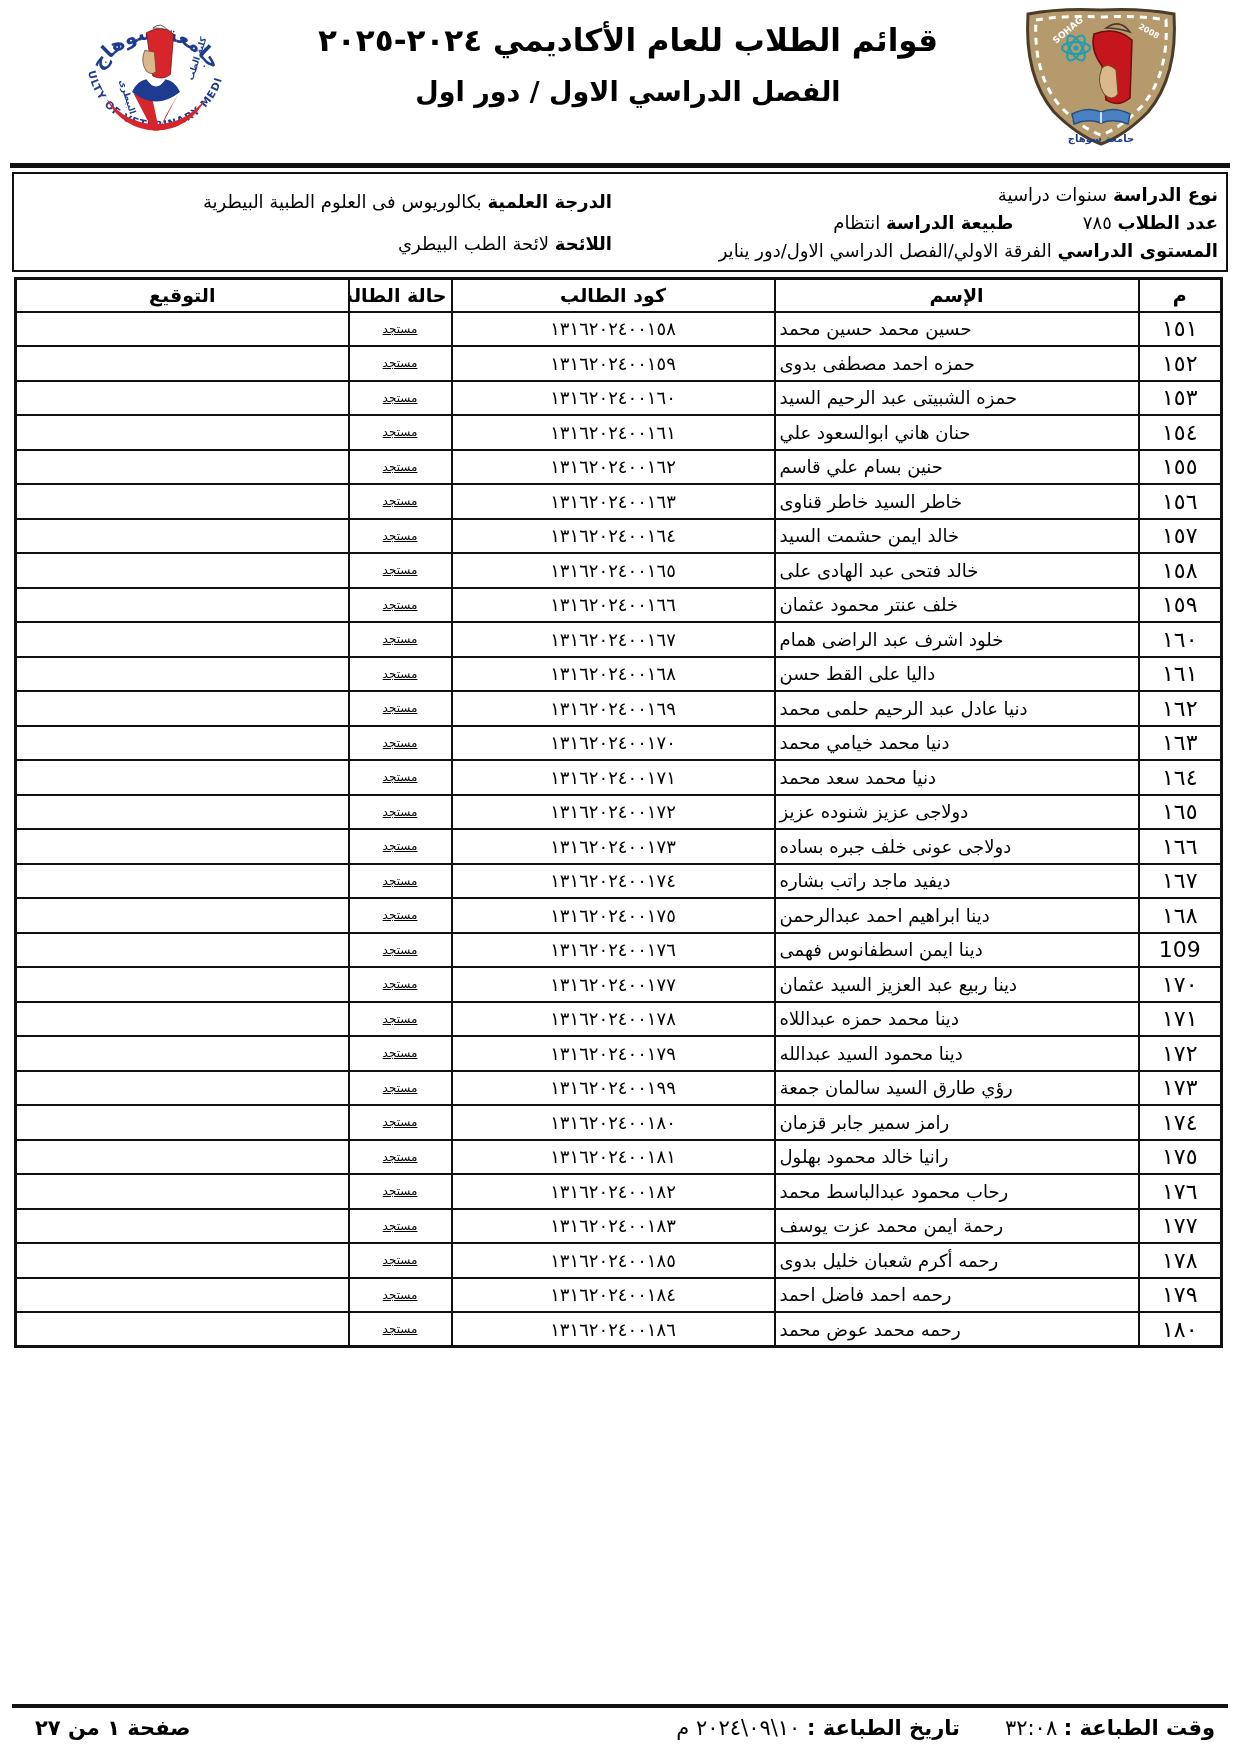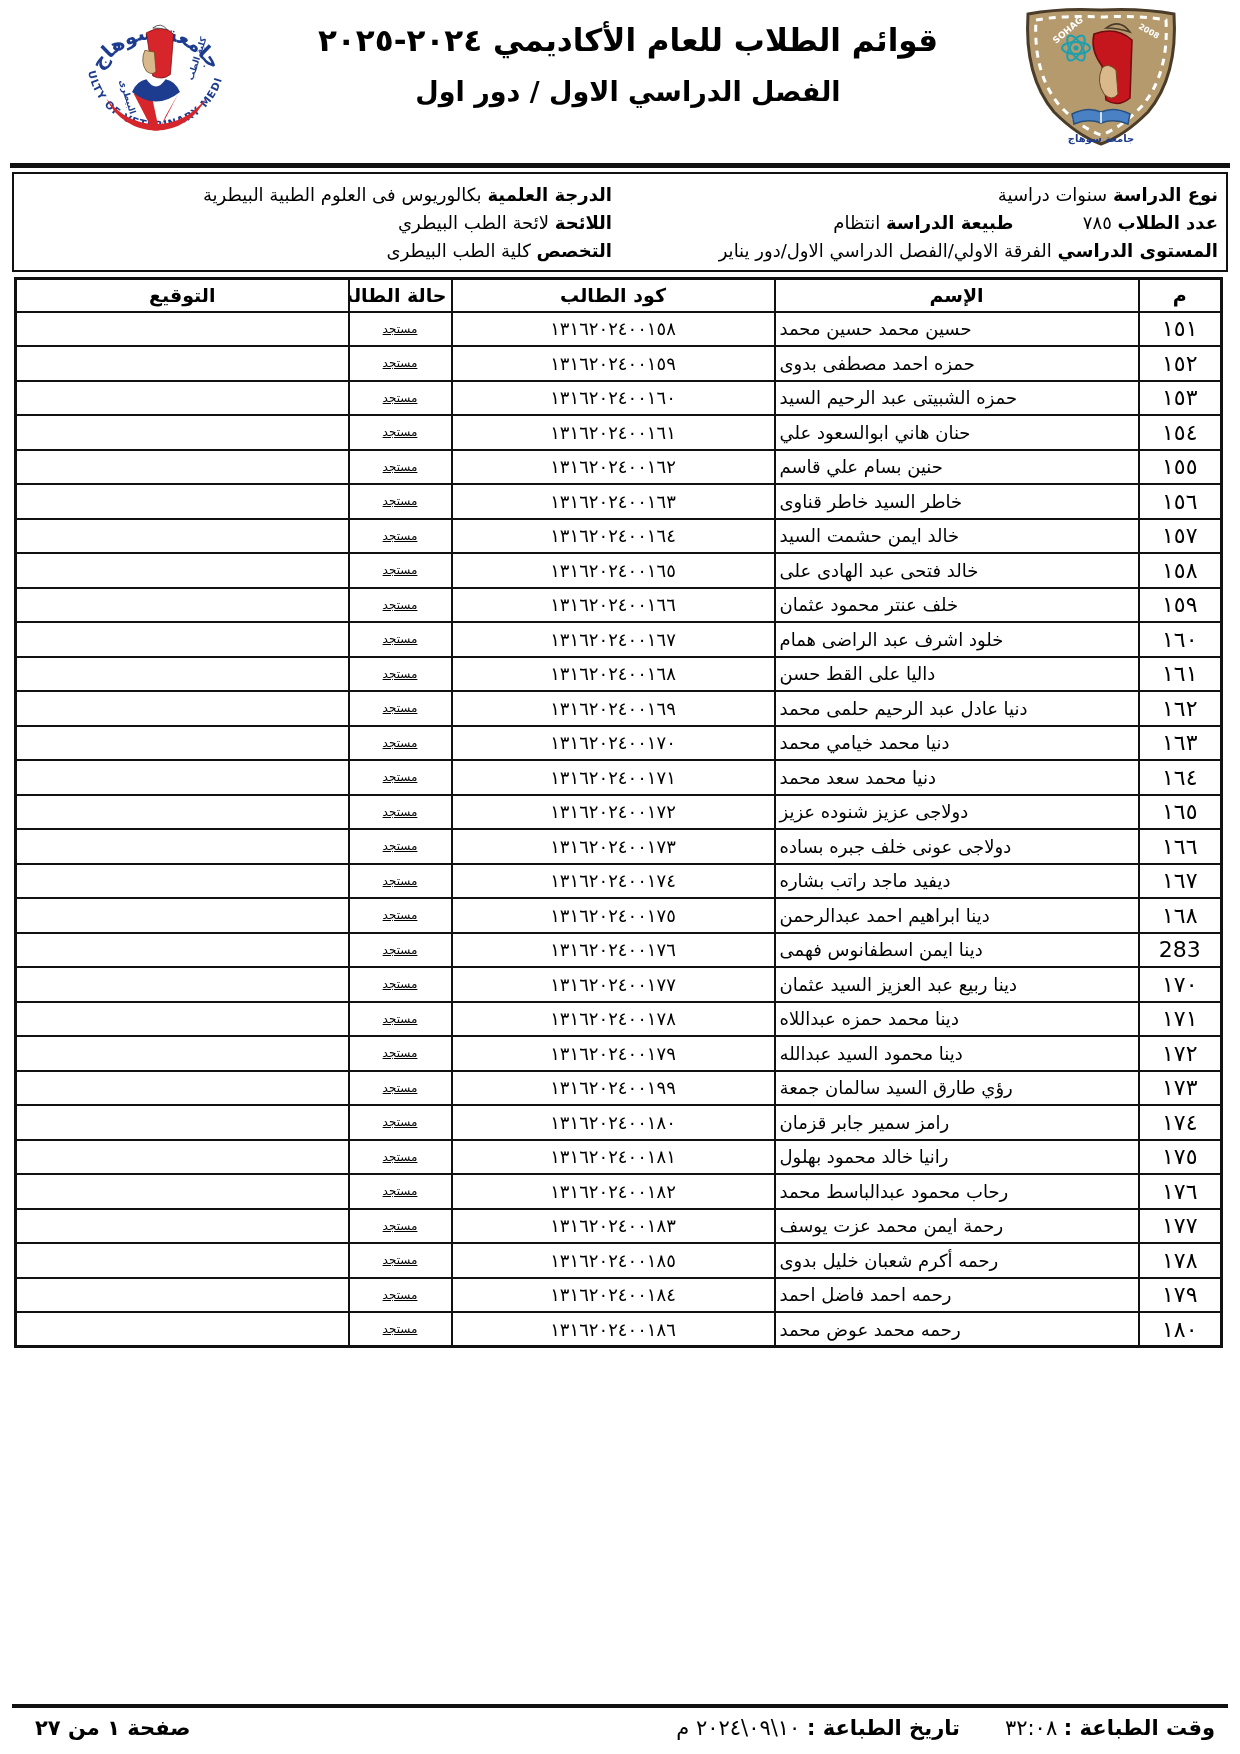--- a/index.html
+++ b/index.html
@@ -149,24 +149,20 @@
     </div>
     <div class="info-col left">
       <div class="info-row">
         <span class="lbl">الدرجة العلمية</span>
         <span>بكالوريوس فى العلوم الطبية البيطرية</span>
       </div>
       <div class="info-row">
         <span class="lbl">اللائحة</span>
         <span>لائحة الطب البيطري</span>
       </div>
-      <div class="info-row">
-        <span class="lbl">التخصص</span>
-        <span>كلية الطب البيطرى</span>
-      </div>
     </div>
   </div>
 
   <table class="students" dir="rtl">
     <colgroup>
       <col class="c-idx">
         <col class="c-name">
         <col class="c-code">
         <col class="c-stat">
         <col class="c-sig">
@@ -301,21 +297,21 @@
       <td class="cell-sig"></td>
     </tr>
         <tr>
       <td class="cell-idx">١٦٨</td>
       <td class="cell-name">دينا ابراهيم احمد عبدالرحمن</td>
       <td class="cell-code">١٣١٦٢٠٢٤٠٠١٧٥</td>
       <td class="cell-stat">مستجد</td>
       <td class="cell-sig"></td>
     </tr>
         <tr>
-      <td class="cell-idx">283</td>
+      <td class="cell-idx">109</td>
       <td class="cell-name">دينا ايمن اسطفانوس فهمى</td>
       <td class="cell-code">١٣١٦٢٠٢٤٠٠١٧٦</td>
       <td class="cell-stat">مستجد</td>
       <td class="cell-sig"></td>
     </tr>
         <tr>
       <td class="cell-idx">١٧٠</td>
       <td class="cell-name">دينا ربيع عبد العزيز السيد عثمان</td>
       <td class="cell-code">١٣١٦٢٠٢٤٠٠١٧٧</td>
       <td class="cell-stat">مستجد</td>

